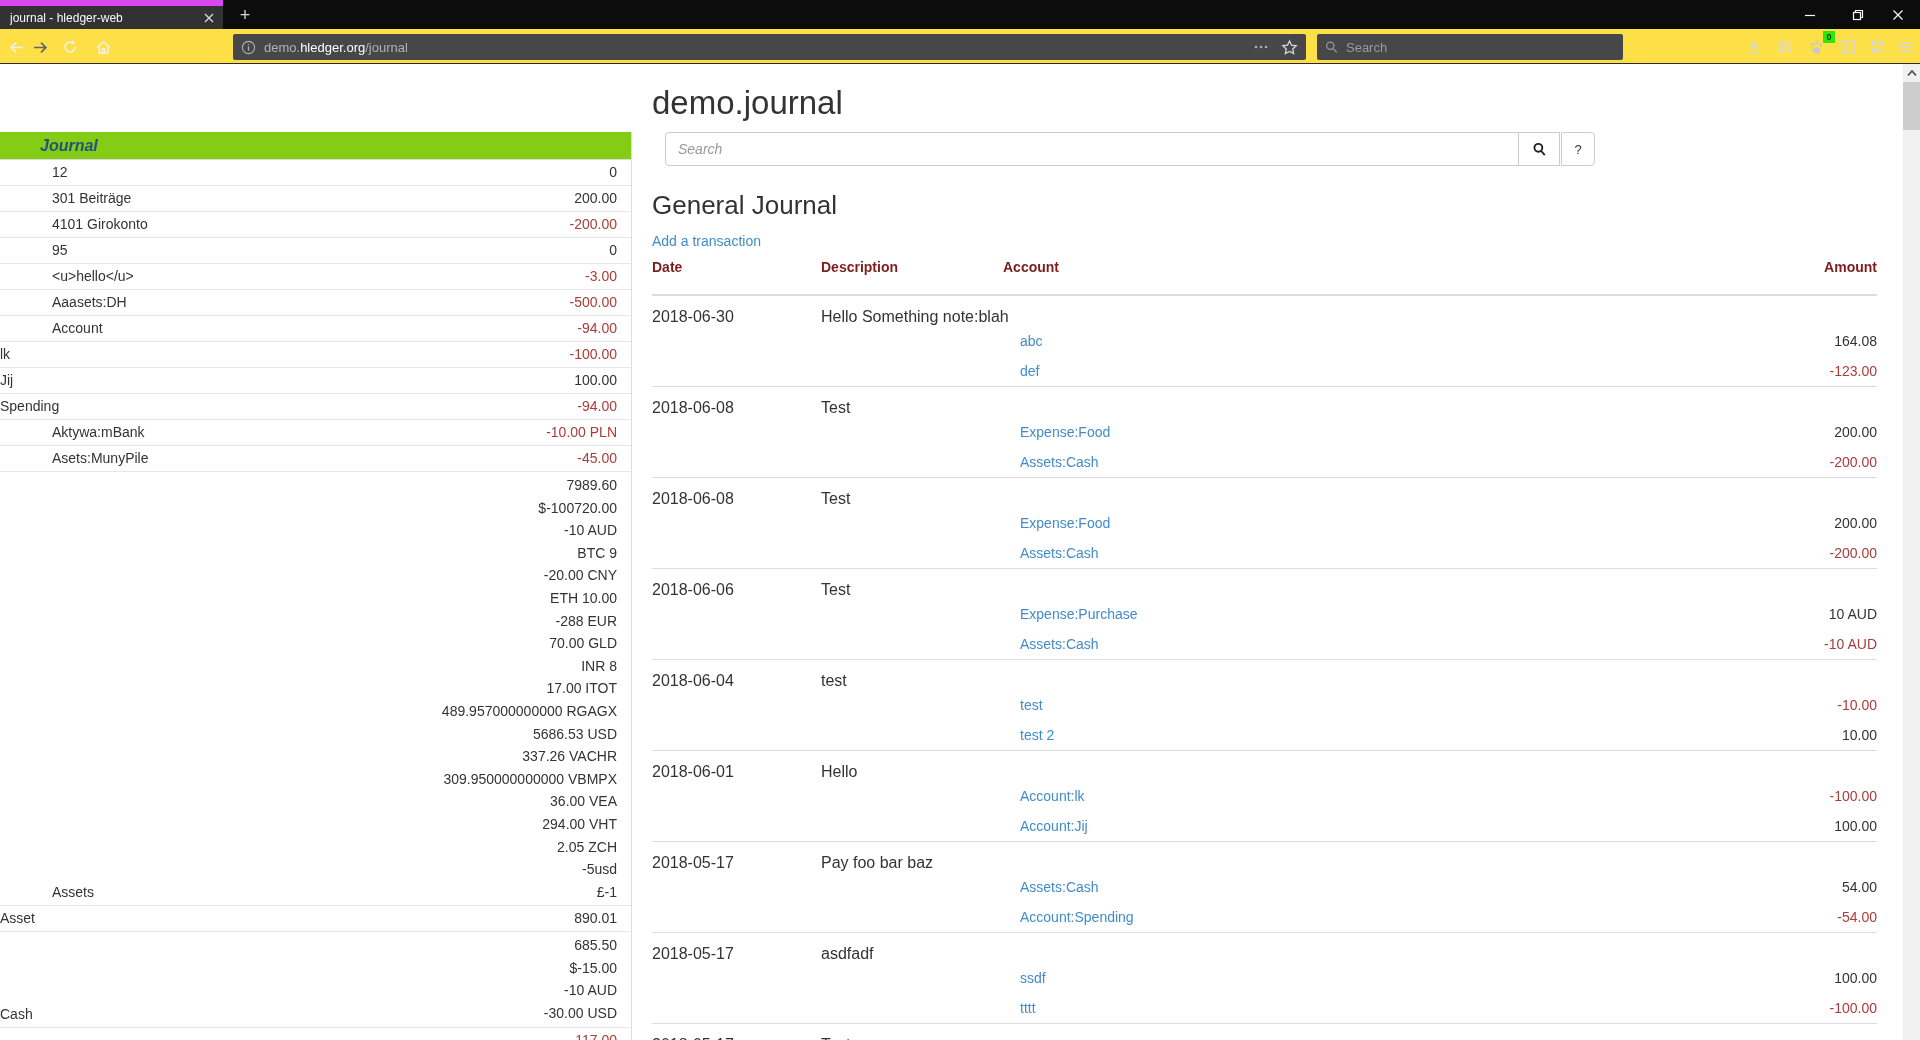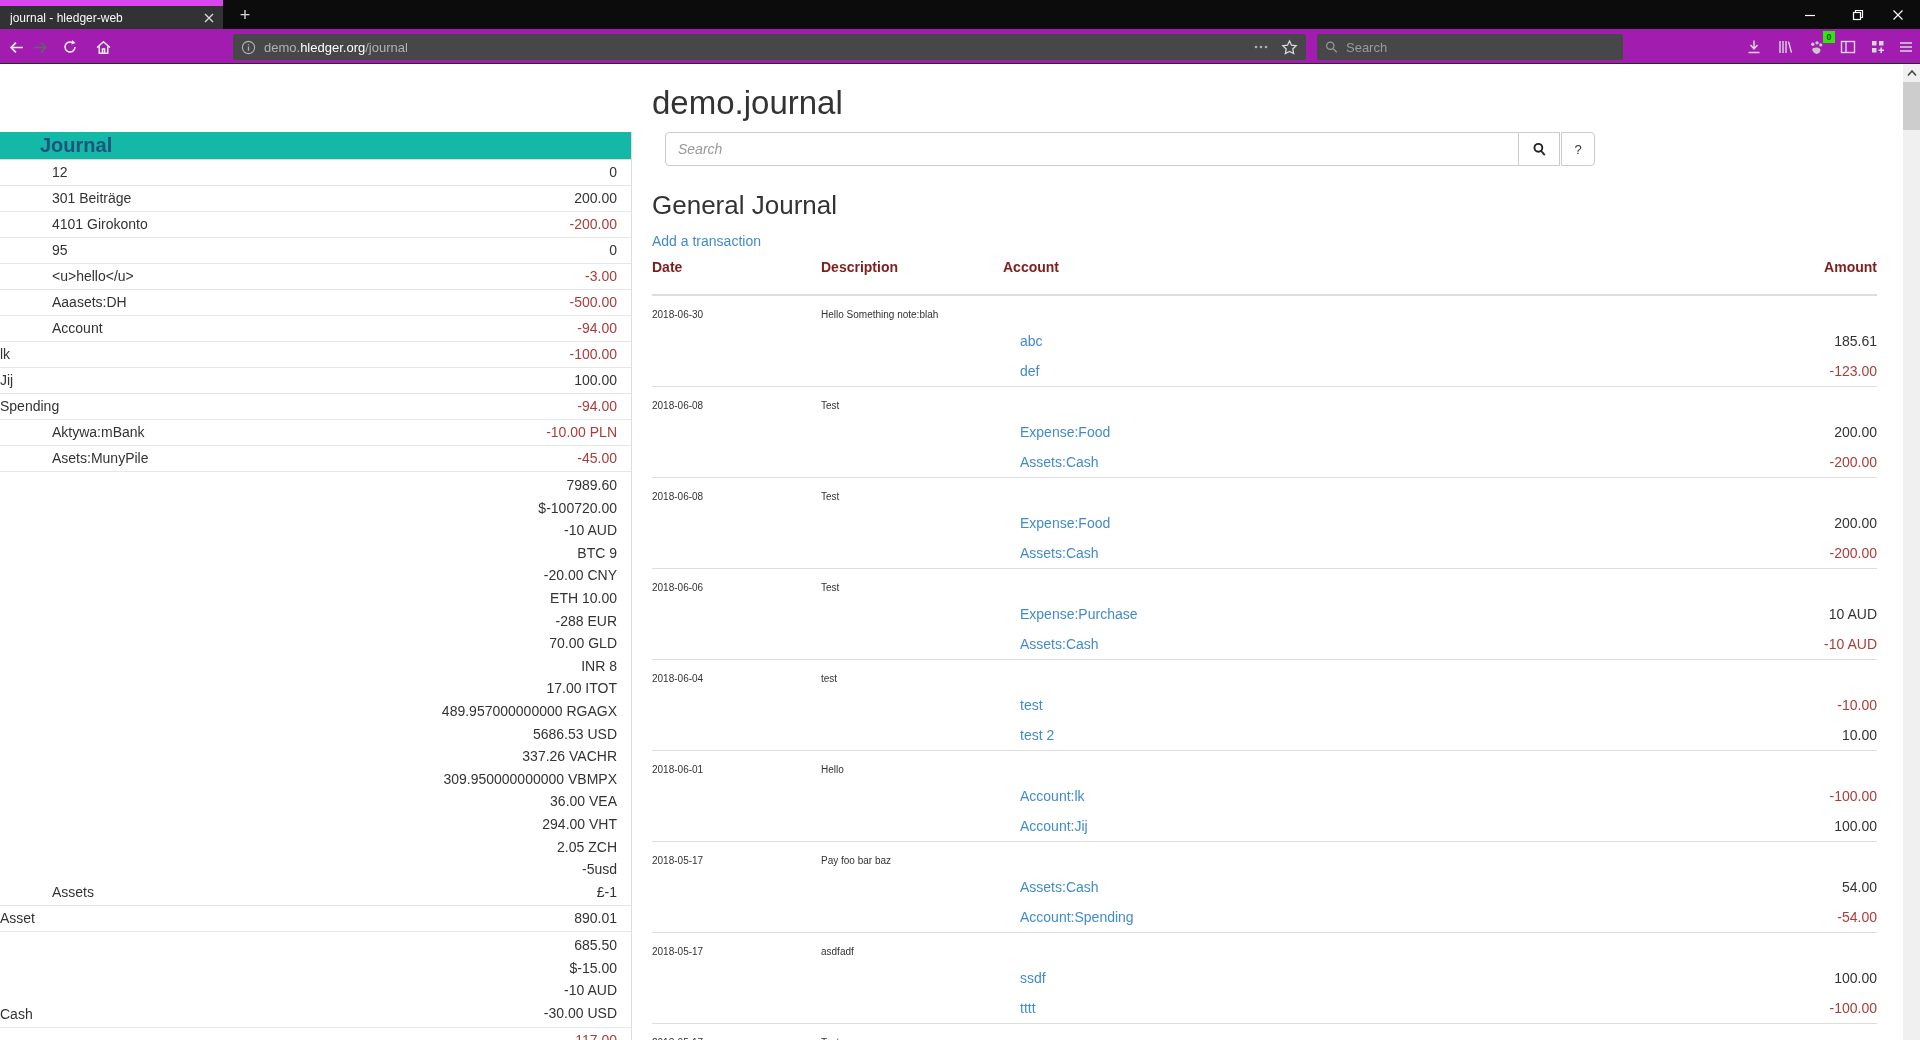--- a/index.html
+++ b/index.html
@@ -11,21 +11,21 @@
   .tab { position:absolute; left:0; top:0; width:223px; height:29px; background:#323234;
     border-top:6px solid #d946ef; display:flex; align-items:center; padding:0 8px 0 10px; }
   .tab-title { color:#f9f9fa; font-size:12px; white-space:nowrap; overflow:hidden; flex:1; }
   .tab svg, .navbar svg { display:block; }
   .newtab { position:absolute; left:232px; top:3px; width:26px; height:24px; background:none; border:none;
     color:#d7d7db; font-size:18px; line-height:24px; cursor:pointer; }
   .winctl { position:absolute; top:0; height:29px; width:44px; display:flex; align-items:center;
     justify-content:center; background:none; border:none; cursor:pointer; }
   .winctl.min { left:1788px; } .winctl.max { left:1836px; } .winctl.close { left:1876px; }
 
-  .navbar { position:relative; width:100%; height:35px; background:#a21caf; border-bottom:1px solid #2a2a2e; }
+  .navbar { position:relative; width:100%; height:35px; background:#fde047; border-bottom:1px solid #2a2a2e; }
   .navbtn { position:absolute; top:5px; width:26px; height:26px; display:flex; align-items:center;
     justify-content:center; background:none; border:none; cursor:pointer; }
   .urlbar { position:absolute; left:233px; top:5px; width:1073px; height:26px; background:#474749;
     border-radius:2px; display:flex; align-items:center; padding:0 8px; cursor:text; }
   .urlbar .u-prefix, .urlbar .u-path { color:#b1b1b3; font-size:13px; }
   .urlbar .u-host { color:#fdfdfe; font-size:13px; }
   .urlbar .spacer { flex:1; }
   .chrome-search { position:absolute; left:1317px; top:5px; width:306px; height:26px; background:#474749;
     border-radius:2px; display:flex; align-items:center; padding:0 8px; gap:8px; }
   .chrome-search input { background:transparent; border:none; outline:none; color:#d7d7db;
@@ -39,22 +39,22 @@
   
   .content { position:relative; width:100%; height:976px; background:#fff; overflow:hidden; }
 
   .page-scrollbar { position:absolute; right:0; top:0; width:17px; height:100%; background:#f0f0f0; }
   .page-scrollbar .up { position:absolute; top:2px; left:0; width:17px; height:14px; display:flex;
     align-items:center; justify-content:center; }
   .page-scrollbar .thumb { position:absolute; top:18px; left:0; width:17px; height:48px; background:#cdcdcd; }
 
   
   .sidebar { position:absolute; left:0; top:68px; width:632px; height:908px; border-right:1px solid #ddd; }
-  .sidebar-head { height:28px; background:#14b8a6; border-bottom:1px solid #ddd; padding:3px 14px 3px 40px;
-    font-size:20px; line-height:21px; }
+  .sidebar-head { height:28px; background:#84cc16; border-bottom:1px solid #ddd; padding:3px 14px 3px 40px;
+    font-size:16px; line-height:21px;font-style:italic; }
   .sidebar-head a { color:#23527c; font-weight:bold; text-decoration:none; cursor:pointer; }
   .acct-row { display:flex; align-items:flex-end; border-bottom:1px solid #e7e7e7; padding:2px 14px 2px 0; }
   .acct-name { font-size:14px; line-height:21px; color:#333; cursor:pointer; }
   .acct-row.lvl1 .acct-name { padding-left:52px; }
   .acct-row.lvl2 .acct-name { }
   .acct-amts { margin-left:auto; text-align:right; font-size:14px; line-height:21px; color:#333; }
   .acct-row.multi .acct-amts { line-height:22.6px; }
   .neg { color:#aa3c3a; }
 
   
@@ -67,21 +67,21 @@
   .btn-q { width:41px; height:34px; background:#fff; border:1px solid #ccc; border-left:none;
     display:flex; align-items:center; justify-content:center; cursor:pointer; }
   .btn-help { width:34px; height:34px; background:#fff; border:1px solid #ccc; border-left:1px solid #ccc;
     margin-left:1px; border-radius:0 4px 4px 0; font-size:13px; color:#333; cursor:pointer; }
   .section-title { margin-top:24px; font-size:26px; font-weight:normal; color:#333; line-height:30px; }
   .add-link { display:inline-block; margin-top:13px; font-size:14px; color:#428bca; text-decoration:none; cursor:pointer; }
   .thead { display:flex; margin-top:9px; padding-bottom:19px; border-bottom:2px solid #ddd;
     font-size:14px; font-weight:bold; color:#7f1d1d; }
   .col-date { width:169px; } .col-desc { width:182px; } .col-acct { flex:1; } .col-amt { text-align:center; }
   .txn { border-bottom:1px solid #ddd; padding-top:6px; }
-  .txn-head { display:flex; height:24px; align-items:center; font-size:10px; }
+  .txn-head { display:flex; height:24px; align-items:flex-end; font-size:16px; }
   .posting { display:flex; height:30px; align-items:center; font-size:14px; }
   .posting .indent { width:368px; }
   .posting a { color:#428bca; text-decoration:none; cursor:pointer; }
   .posting .amt { margin-left:auto; text-align:right; }
 </style>
 </head>
 <body>
 
 <div>
   <div class="tabbar">
@@ -370,21 +370,21 @@
     <div id="txns">
   <div class="txn">
     <div class="txn-head">
       <span class="col-date">2018-06-30</span>
       <span>Hello Something note:blah</span>
     </div>
 
   <div class="posting">
     <span class="indent"></span>
     <a>abc</a>
-    <span class="amt">185.61</span>
+    <span class="amt">164.08</span>
   </div>
 
   <div class="posting">
     <span class="indent"></span>
     <a>def</a>
     <span class="amt neg">-123.00</span>
   </div>
 </div>
 
   <div class="txn">

